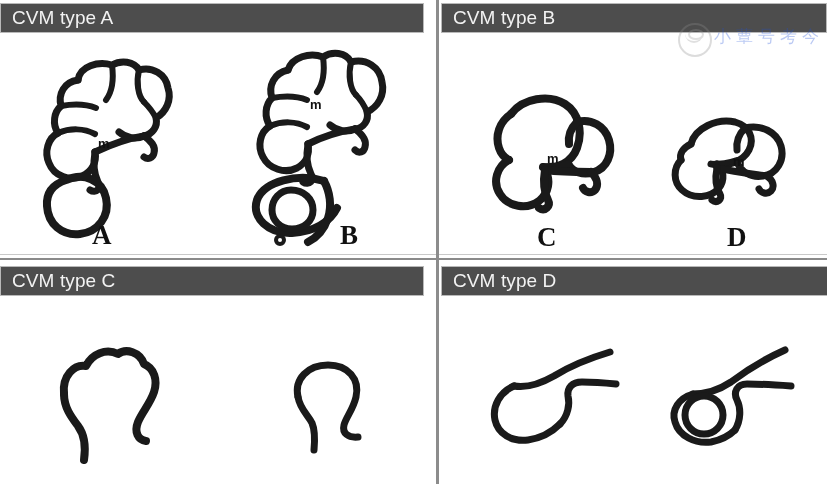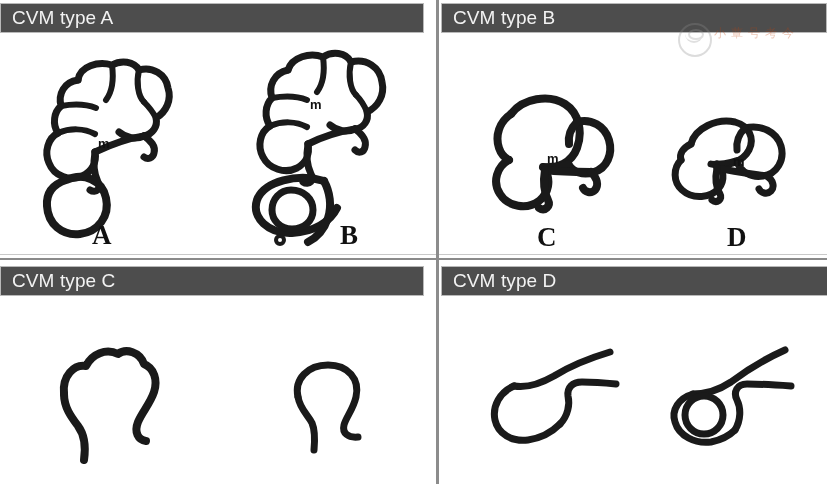--- a/index.html
+++ b/index.html
@@ -53,21 +53,21 @@
   #watermark{position:absolute;left:676px;top:22px;width:146px;height:34px;
              opacity:.30;pointer-events:none;}
   #watermark .wm-seal{position:absolute;left:2px;top:1px;width:30px;height:30px;
              border:2px solid #8e8e8e;border-radius:50%;}
   #watermark .wm-seal::before{content:"";position:absolute;left:5px;top:8px;
              width:18px;height:8px;border-bottom:2px solid #9a9a9a;
              border-radius:0 0 12px 12px;}
   #watermark .wm-seal::after{content:"";position:absolute;left:8px;top:4px;
              width:12px;height:7px;border:2px solid #9a9a9a;border-radius:50%;}
   #watermark .wm-text{position:absolute;left:38px;top:3px;
-             color:#c2410c;font-size:12px;letter-spacing:5px;
+             color:#1d4ed8;font-size:17px;letter-spacing:5px;
              font-family:"DejaVu Sans",sans-serif;white-space:nowrap;}
 </style>
 </head>
 <body>
 
 <div id="figure">
 
   <div class="panel" id="panel-a">
     <div class="title-bar">
       <span class="title-text">CVM type A</span>

